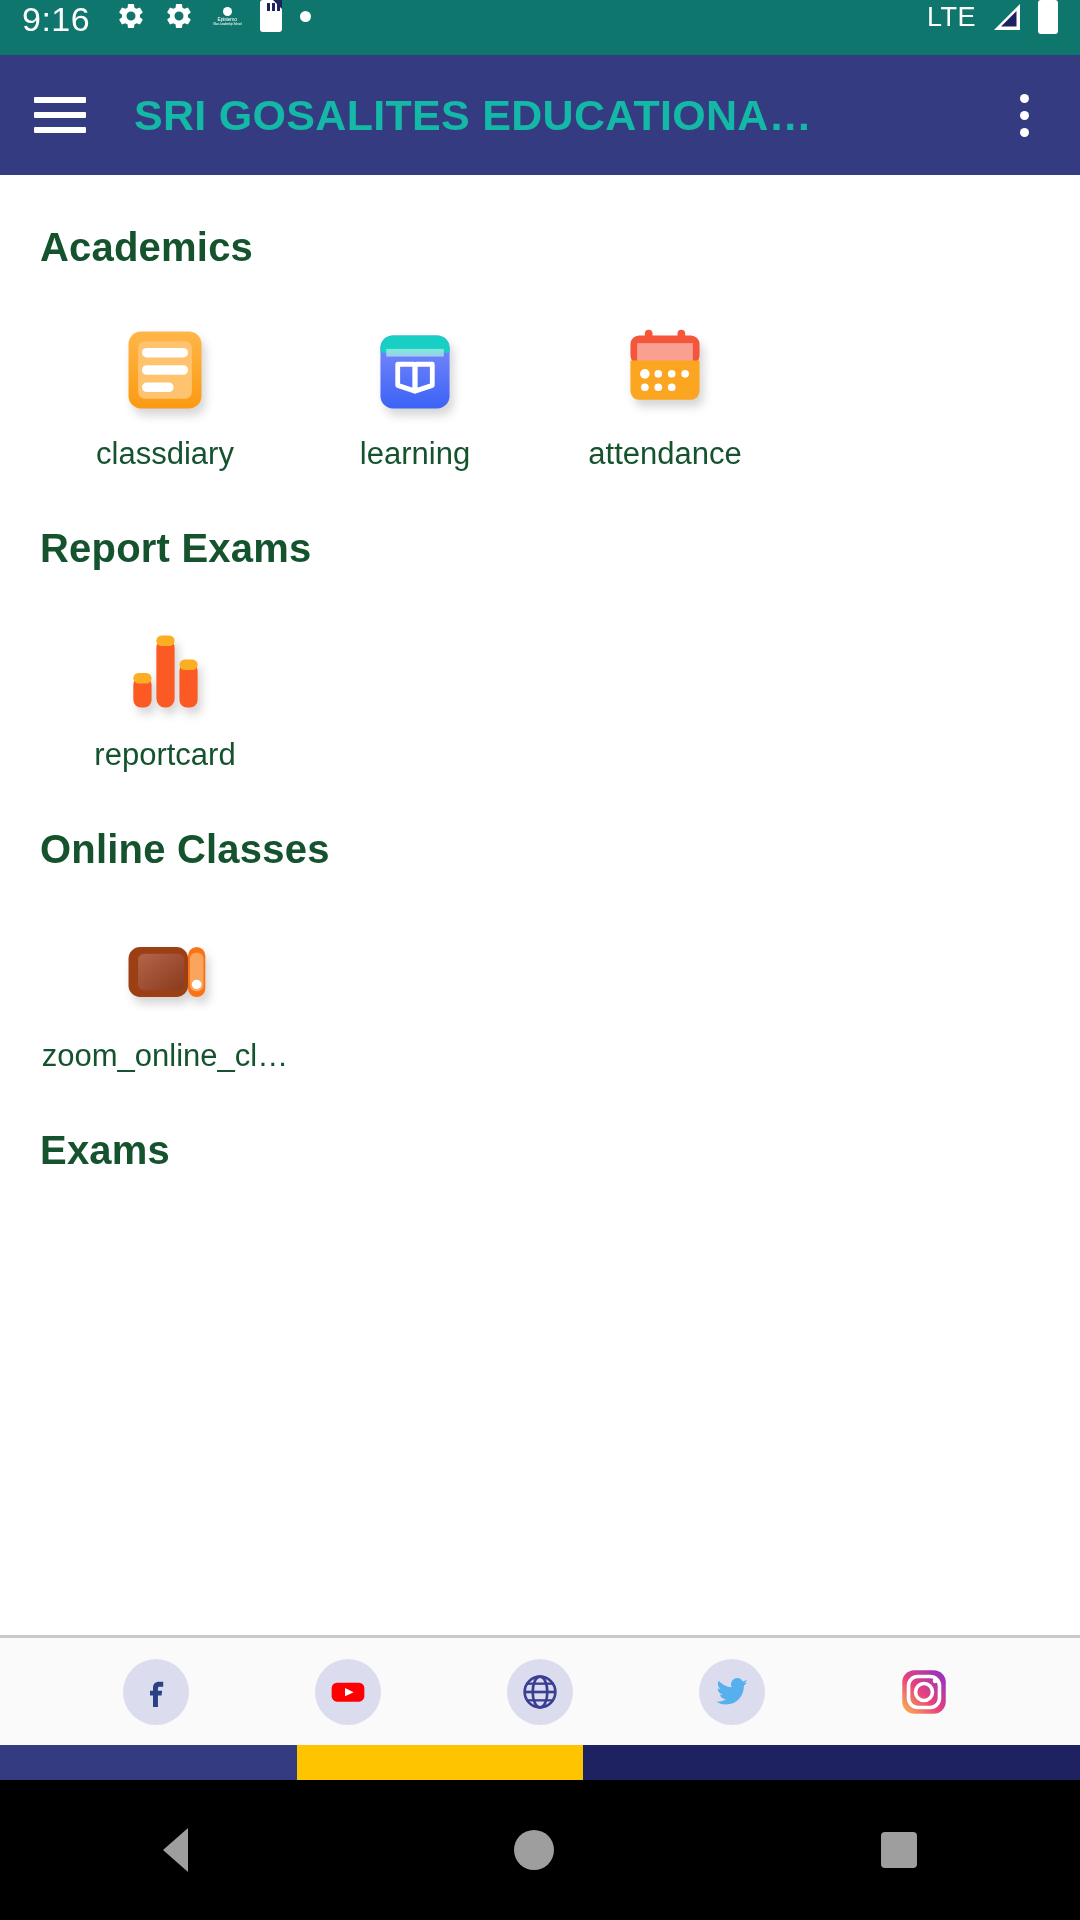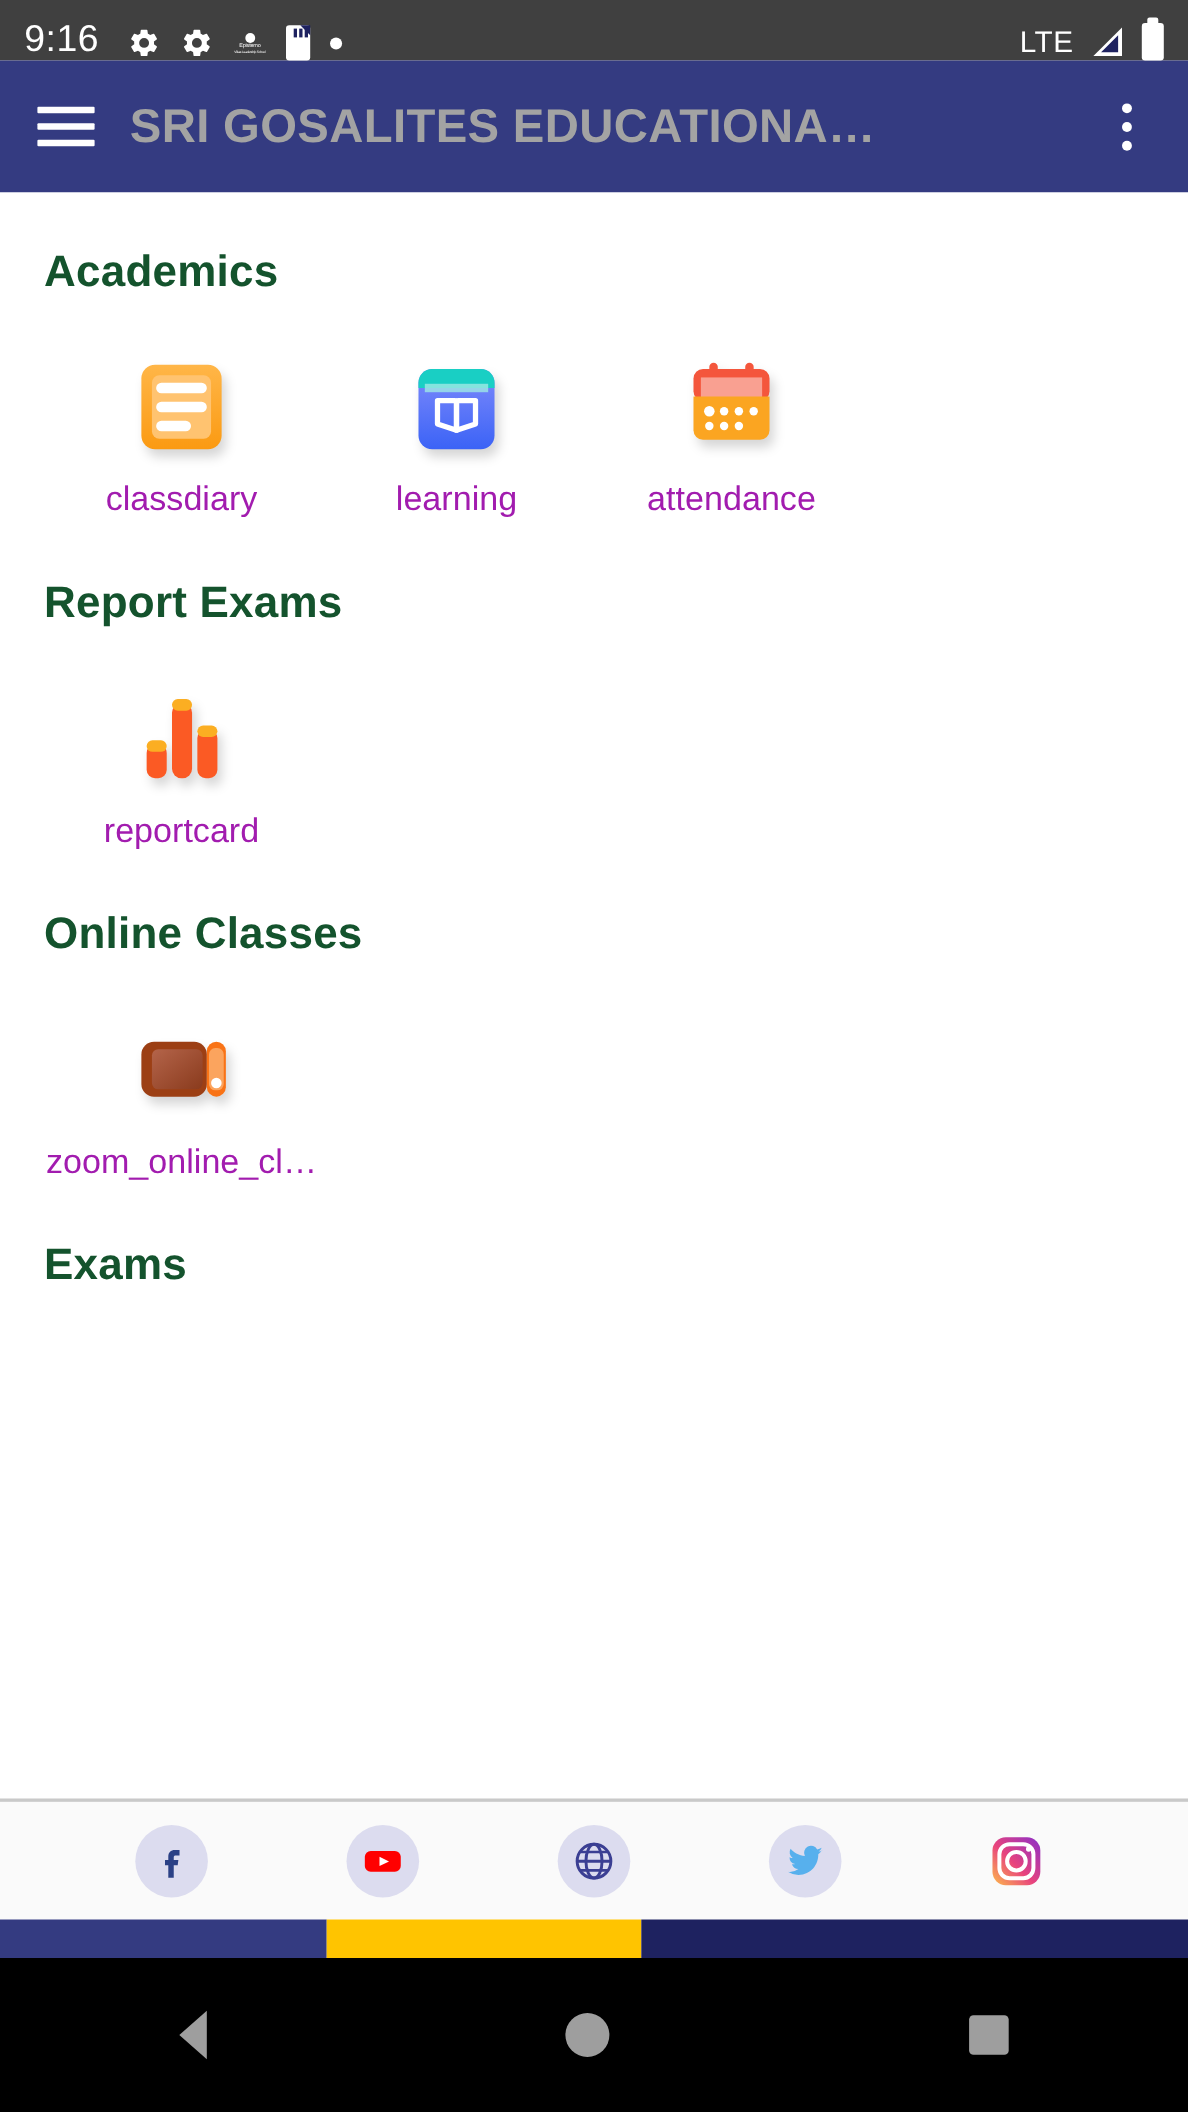--- a/index.html
+++ b/index.html
@@ -7,22 +7,22 @@
   body {
     font-family:"Liberation Sans", sans-serif;
     background:#ffffff;
     overflow:hidden;
     position:relative;
   }
 
   
   .statusbar{
     height:55px; width:100%;
-    background:#404040;
-    display:flex; align-items:flex-end;
+    background:#0f766e;
+    display:flex; align-items:flex-start;
     padding:0 22px;
     color:#ffffff;
   }
   .sb-time{ font-size:34px; letter-spacing:.5px; font-weight:400; }
   .sb-left-icons{ display:flex; align-items:center; gap:18px; margin-left:26px; }
   .sb-spacer{ flex:1; }
   .sb-right{ display:flex; align-items:center; gap:14px; }
   .sb-lte{ font-size:27px; letter-spacing:.5px;margin-left:30px; }
   .gear{ width:30px;height:30px; }
   .minilogo{ width:30px;height:32px; display:flex;flex-direction:column;align-items:center;justify-content:center;}
@@ -42,25 +42,25 @@
   .appbar{
     height:120px; width:100%;
     background:#343b81;
     display:flex; align-items:center;
     padding:0 34px;
   }
   .hamburger{ width:52px; display:flex; flex-direction:column; gap:9px; cursor:pointer; }
   .hamburger span{ display:block; height:6px; background:#ffffff; border-radius:1px; }
   .appbar-title{
     flex:1;
-    color:#a3a3a3;
+    color:#14b8a6;
     font-size:43px;
     font-weight:700;
     letter-spacing:.3px;
-    margin-left:32px;
+    margin-left:48px;
     white-space:nowrap;
     overflow:hidden;
   }
   .kebab{ width:44px; display:flex; flex-direction:column; align-items:center; gap:8px; cursor:pointer; }
   .kebab i{ width:9px; height:9px; border-radius:50%; background:#fff; display:block; }
 
   
   .content{
     position:absolute;
     top:175px; left:0; right:0;
@@ -91,21 +91,21 @@
     cursor:pointer;
   }
   .tile .icon-wrap{
     width:96px; height:96px;
     display:flex; align-items:center; justify-content:center;
     filter:drop-shadow(4px 7px 5px rgba(0,0,0,.16));
   }
   .tile .tile-label{
     margin-top:18px;
     font-size:31px;
-    color:#a21caf;
+    color:#14532d;
     text-align:center;
     max-width:100%;
     white-space:nowrap;
     overflow:hidden;
   }
 
   
   .socialbar{
     position:absolute;
     left:0; right:0;

